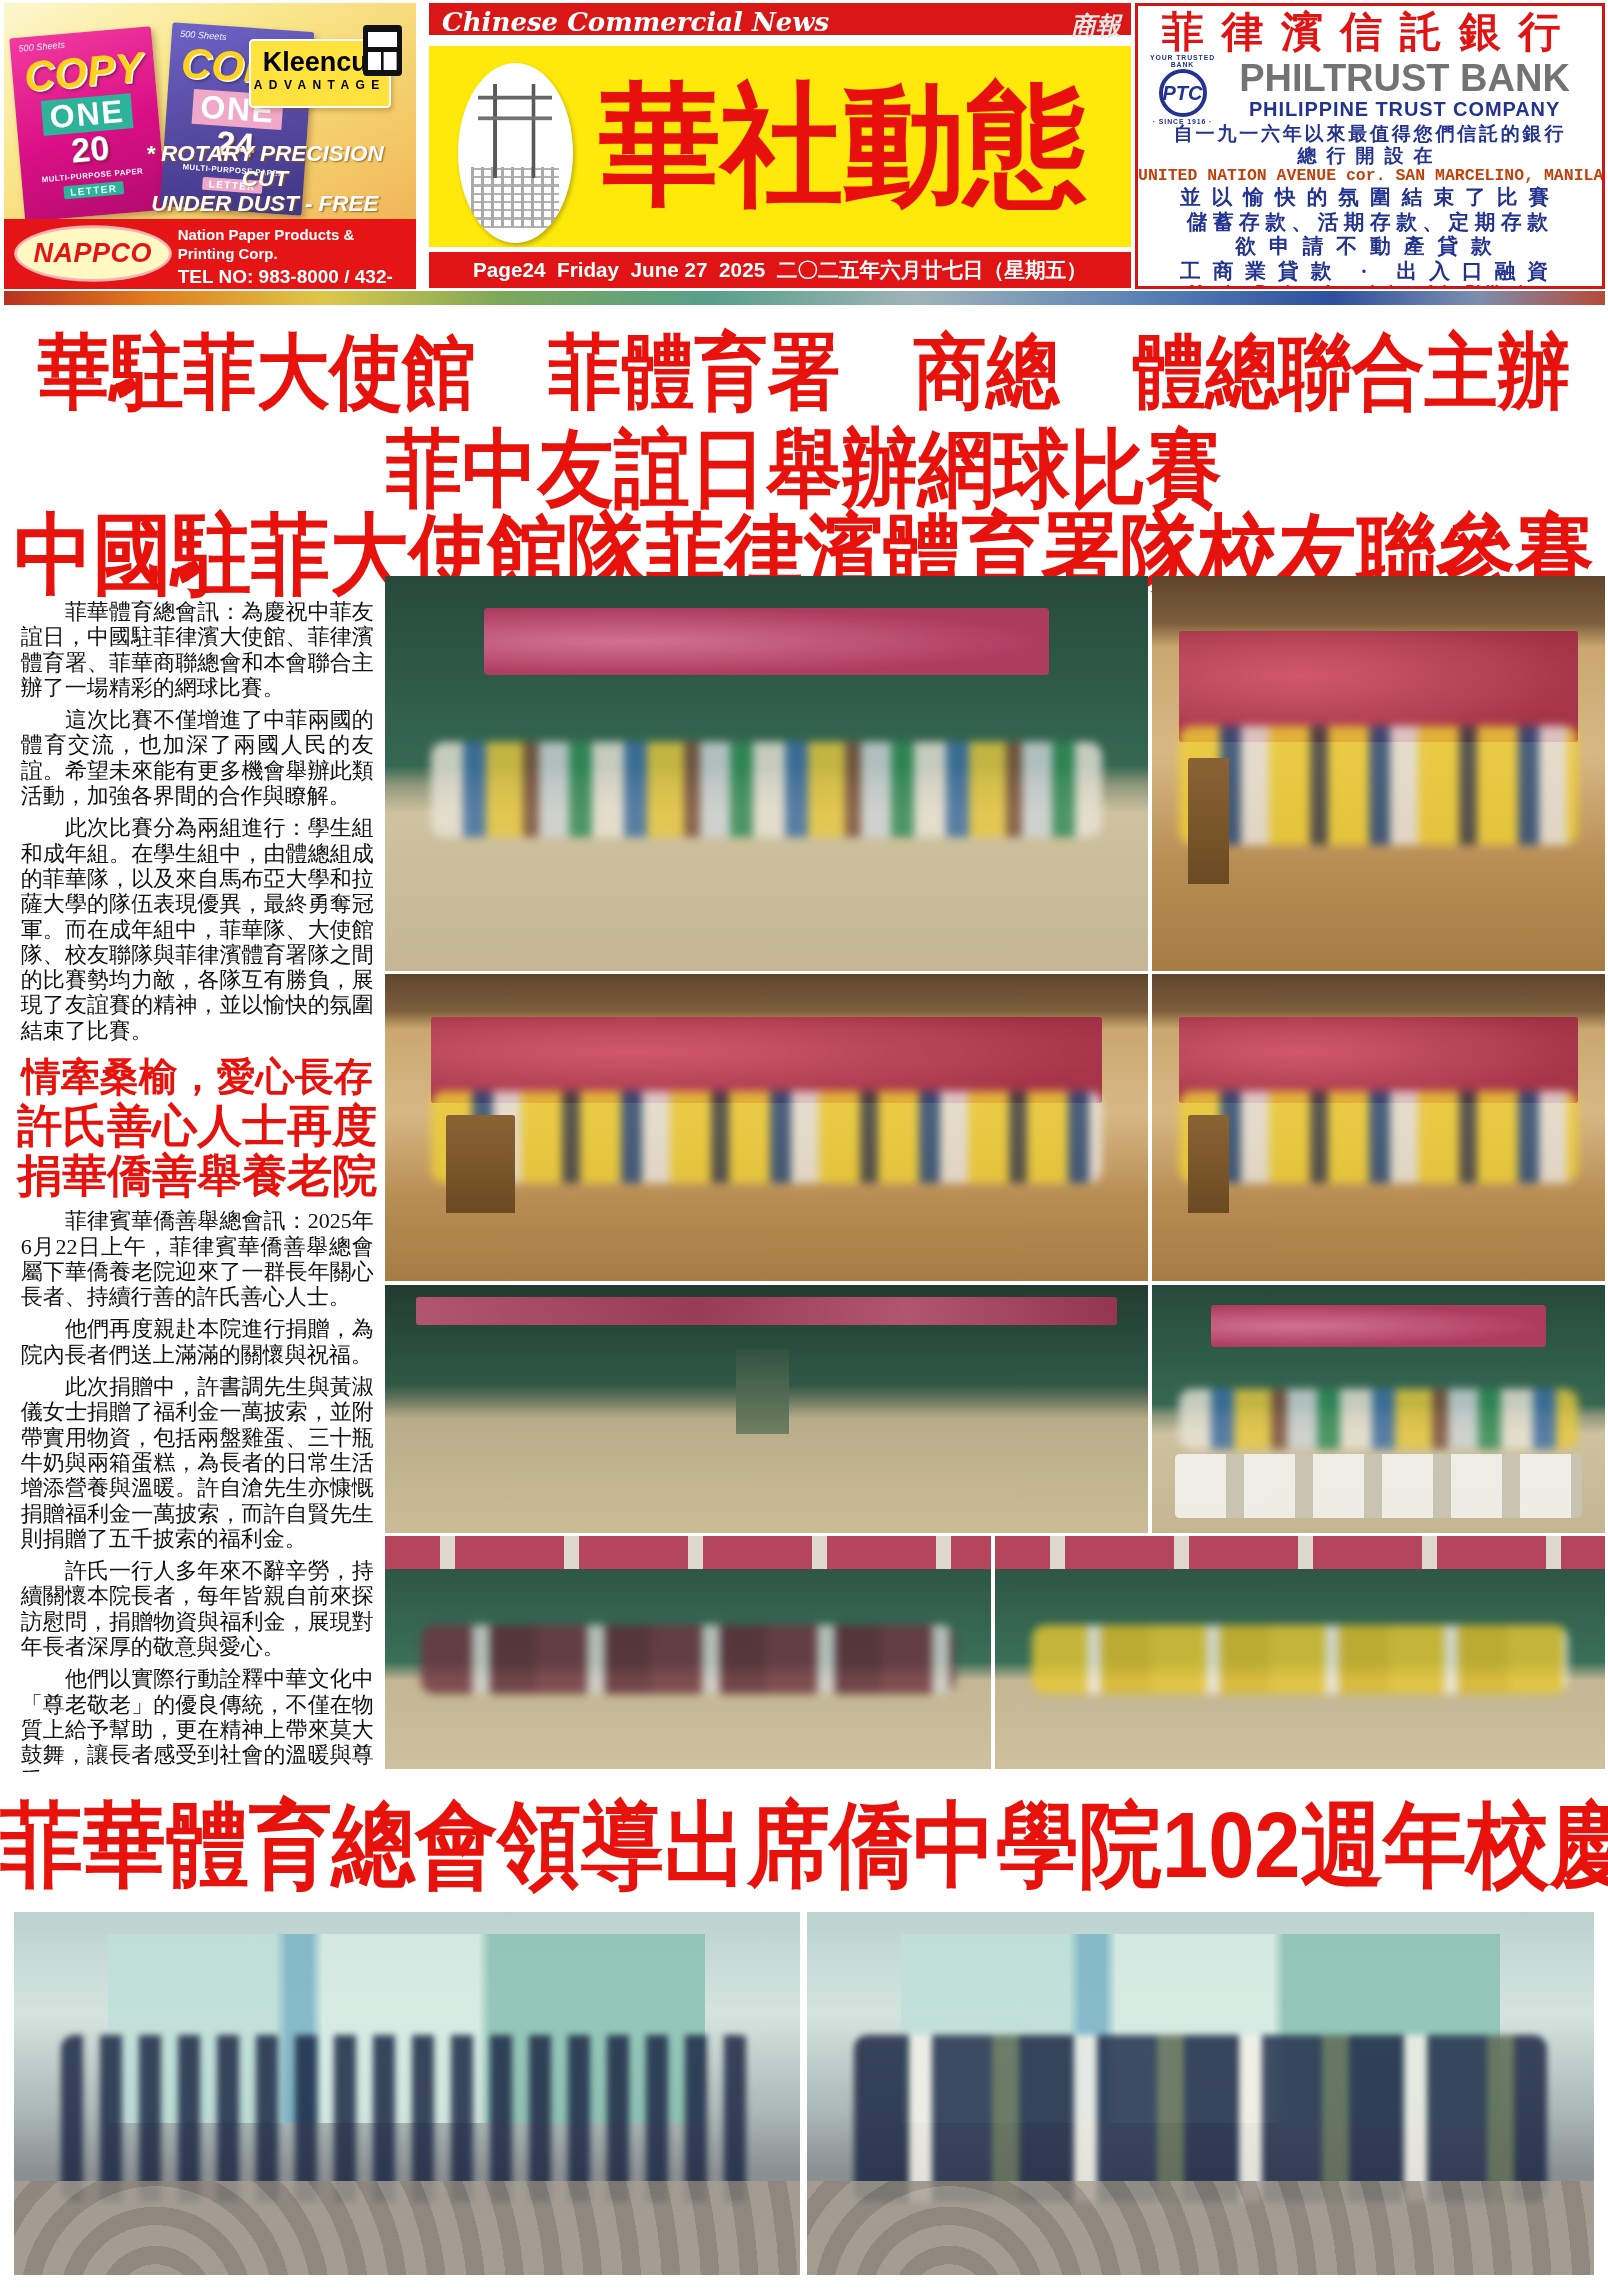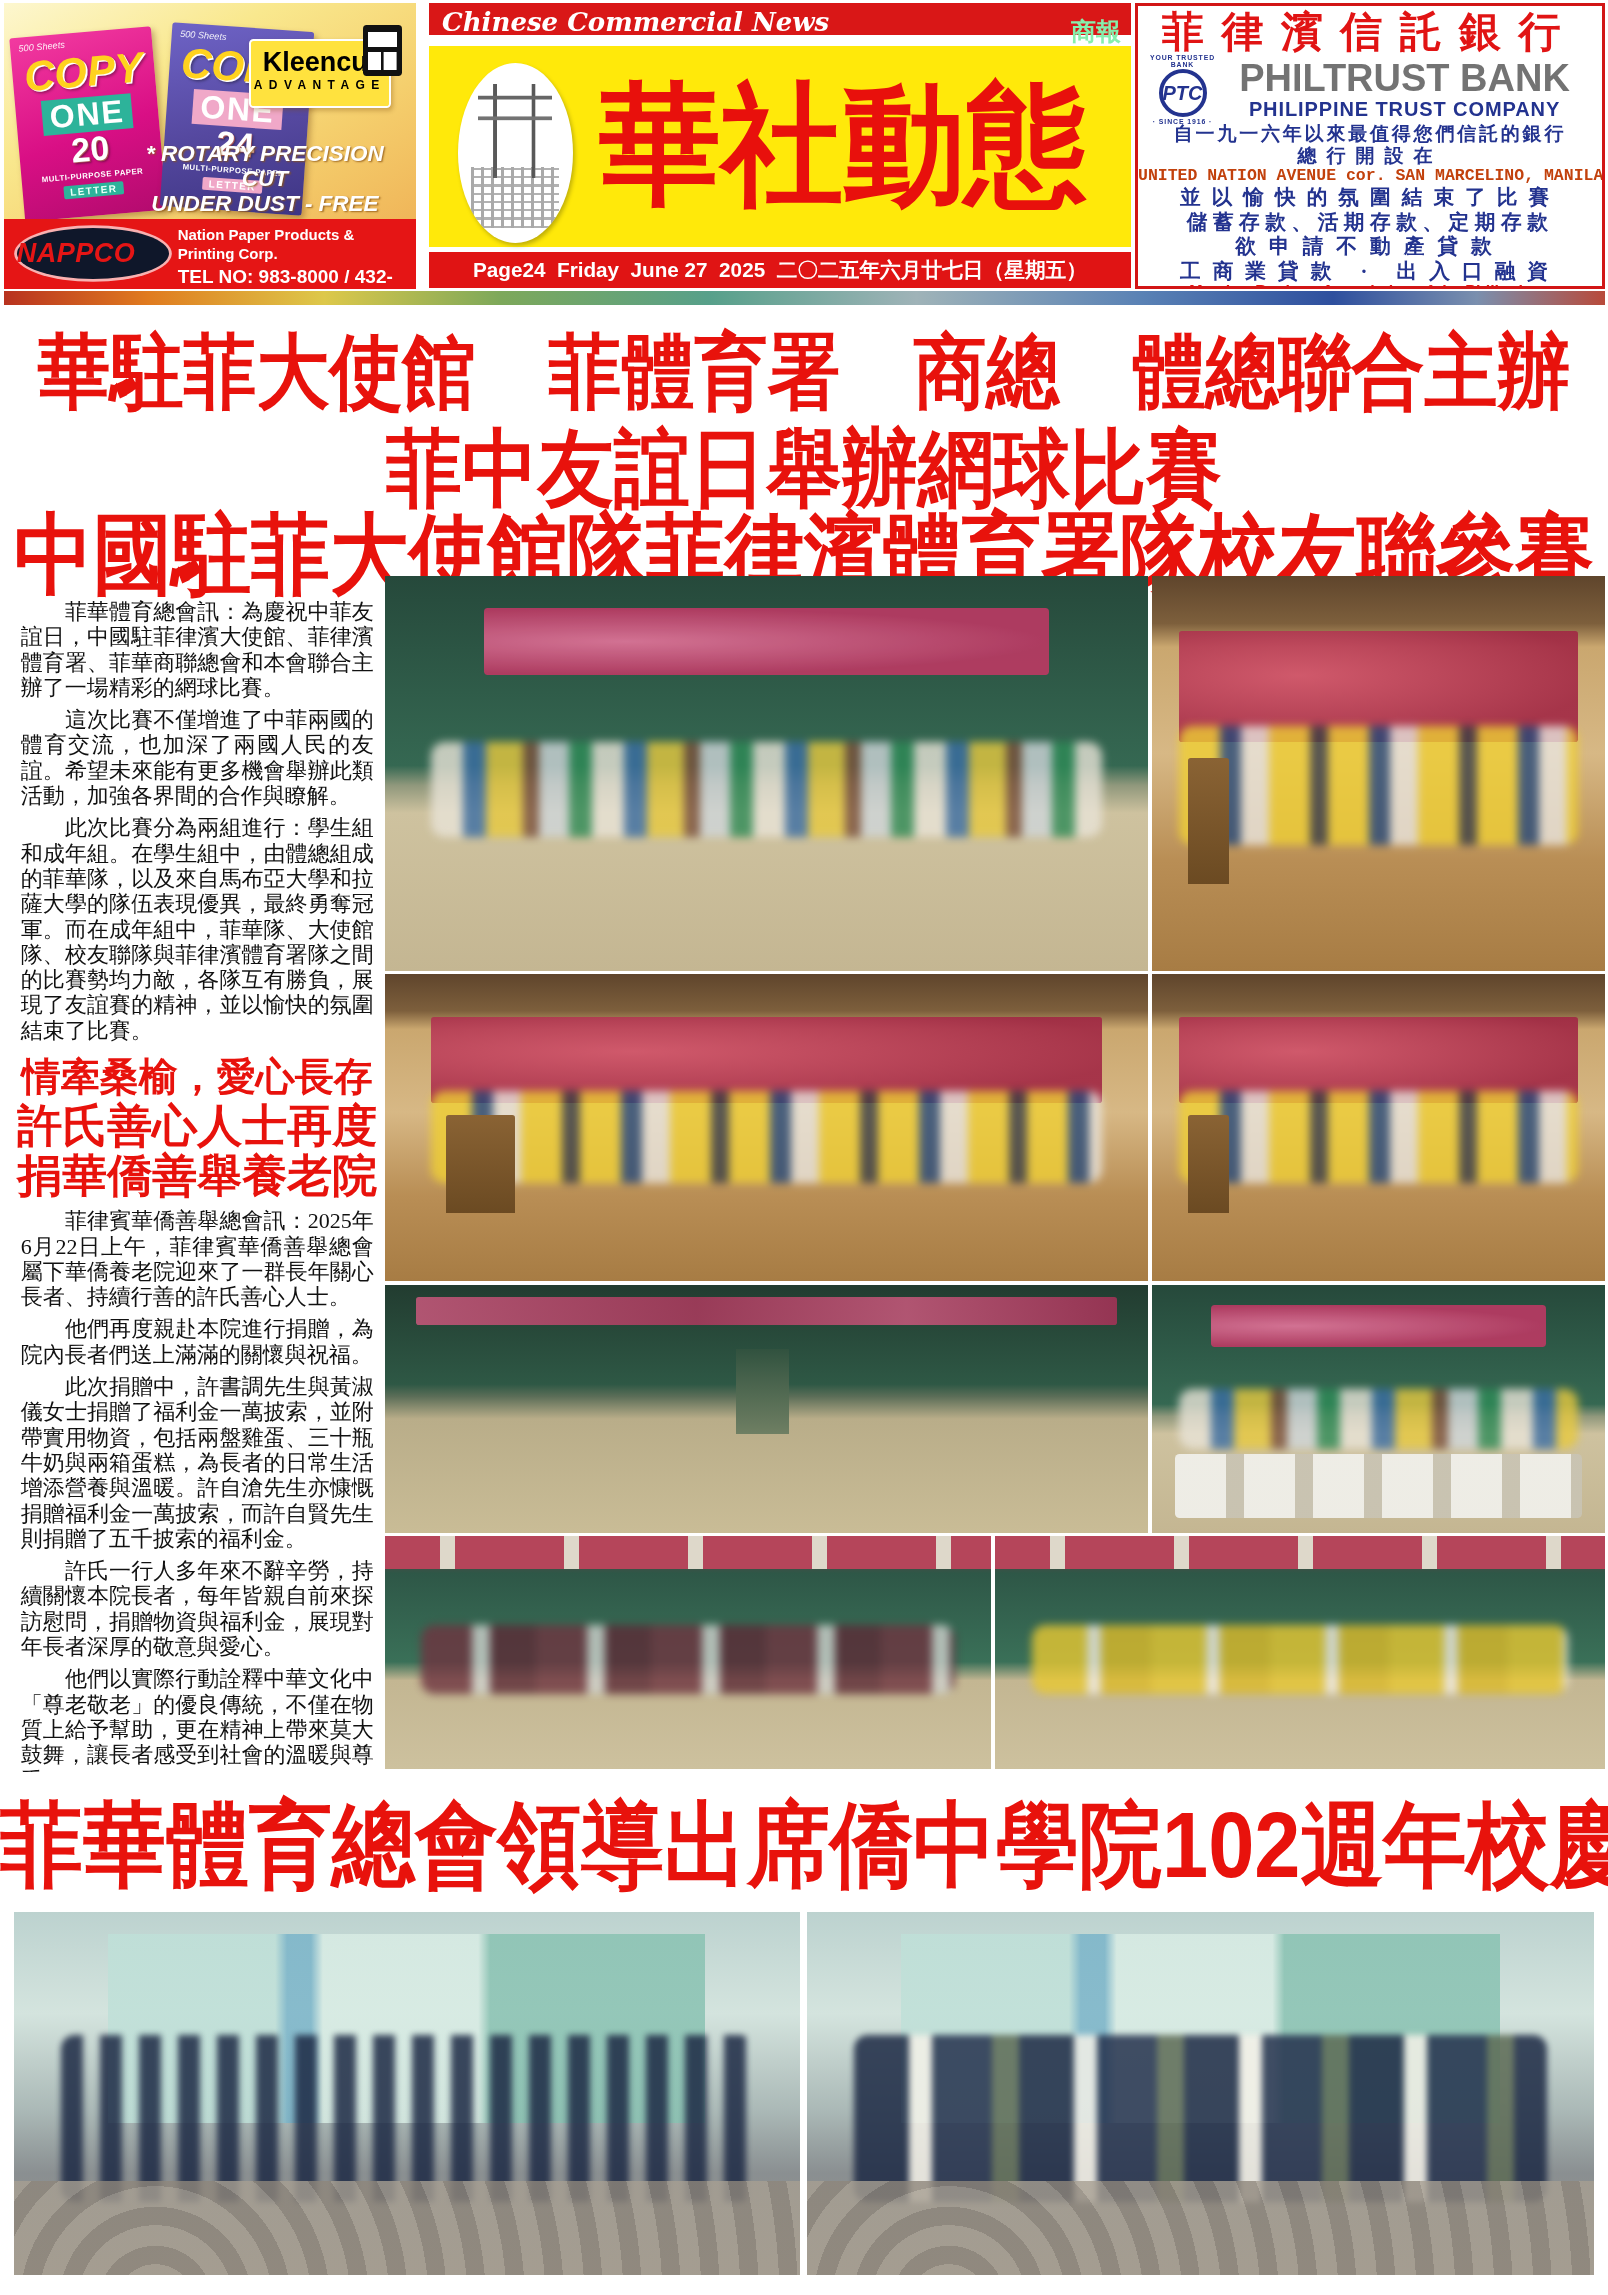--- a/index.html
+++ b/index.html
@@ -37,35 +37,35 @@
   .kc-adv{font-size:12px;font-weight:700;color:#000;letter-spacing:6.4px;}
   .kc-icon{position:absolute;right:-13px;top:-15.6px;width:39px;height:51px;background:#111;border-radius:3.7px;}
   .kc-icon:before{content:"";position:absolute;left:5.5px;top:6.4px;width:28.5px;height:15.6px;background:#fff;}
   .kc-icon:after{content:"";position:absolute;left:5.5px;top:27px;width:13px;height:17.4px;background:#fff;
     box-shadow:15.6px 0 0 #fff;}
   .rotary{position:absolute;right:8.3px;top:138px;width:285px;text-align:center;color:#fff;
     font-family:"Liberation Sans","DejaVu Sans",sans-serif;font-style:italic;font-weight:900;
     text-shadow:1.4px 1.4px 1.8px rgba(140,85,20,.8);}
   .rotary p{margin:0;font-size:22.5px;line-height:1.12;}
   .nappco-band{position:absolute;left:0;right:0;bottom:0;height:70px;background:#e51515;}
-  .nappco-oval{position:absolute;left:13px;top:9.2px;width:152px;height:51px;background:#0f172a;border-radius:50%;
-    box-shadow:0 0 0 2.8px rgba(255,230,230,.75);display:flex;align-items:center;justify-content:flex-start;}
+  .nappco-oval{position:absolute;left:13px;top:9.2px;width:152px;height:51px;background:#fef9c3;border-radius:50%;
+    box-shadow:0 0 0 2.8px rgba(255,230,230,.75);display:flex;align-items:center;justify-content:center;}
   .nappco-oval span{color:#e51515;font-size:27px;font-weight:900;font-style:italic;
     font-family:"Liberation Sans","DejaVu Sans",sans-serif;letter-spacing:0.5px;}
   .nappco-text{position:absolute;left:174px;top:7.3px;right:7px;color:#fff;
     font-family:"Liberation Sans","DejaVu Sans",sans-serif;font-weight:900;}
   .nappco-text .co{font-size:15px;line-height:1.25;}
   .nappco-text .tel{font-size:19px;line-height:1.4;}
 
   
   .mast-band{position:absolute;left:429px;top:2.8px;width:702px;height:32px;background:#d91717;}
   .mast-ccn{position:absolute;left:13px;top:0;height:38px;line-height:38px;color:#fff;
     font-size:26px;font-style:italic;font-weight:700;font-family:"DejaVu Serif","Liberation Serif",serif;}
-  .mast-tag{position:absolute;right:10px;top:10px;height:38px;line-height:38px;color:#86efac;
-    font-size:25px;font-weight:700;}
+  .mast-tag{position:absolute;right:10px;top:4px;height:38px;line-height:38px;color:#e5e5e5;
+    font-size:25px;font-weight:700;font-style:italic;}
   .mast-yellow{position:absolute;left:429px;top:46px;width:702px;height:201px;background:#ffe90a;}
   .temple{position:absolute;left:28.5px;top:16.5px;width:115px;height:180px;background:#fff;border-radius:50%;
     box-shadow:1.8px 2.8px 4.6px rgba(0,0,0,.25);overflow:hidden;}
   .temple:before{content:"";position:absolute;left:18%;top:12%;width:64%;height:52%;
     background:
       linear-gradient(180deg,transparent 12%,#333 13%,#333 16%,transparent 17%,transparent 34%,#444 35%,#444 38%,transparent 39%),
       linear-gradient(90deg,transparent 20%,#222 21%,#222 25%,transparent 26%,transparent 72%,#222 73%,#222 77%,transparent 78%);
     opacity:.75;}
   .temple:after{content:"";position:absolute;left:12%;bottom:8%;width:76%;height:34%;
     background:repeating-linear-gradient(90deg,#555 0 2.8px,transparent 2.8px 10px),

